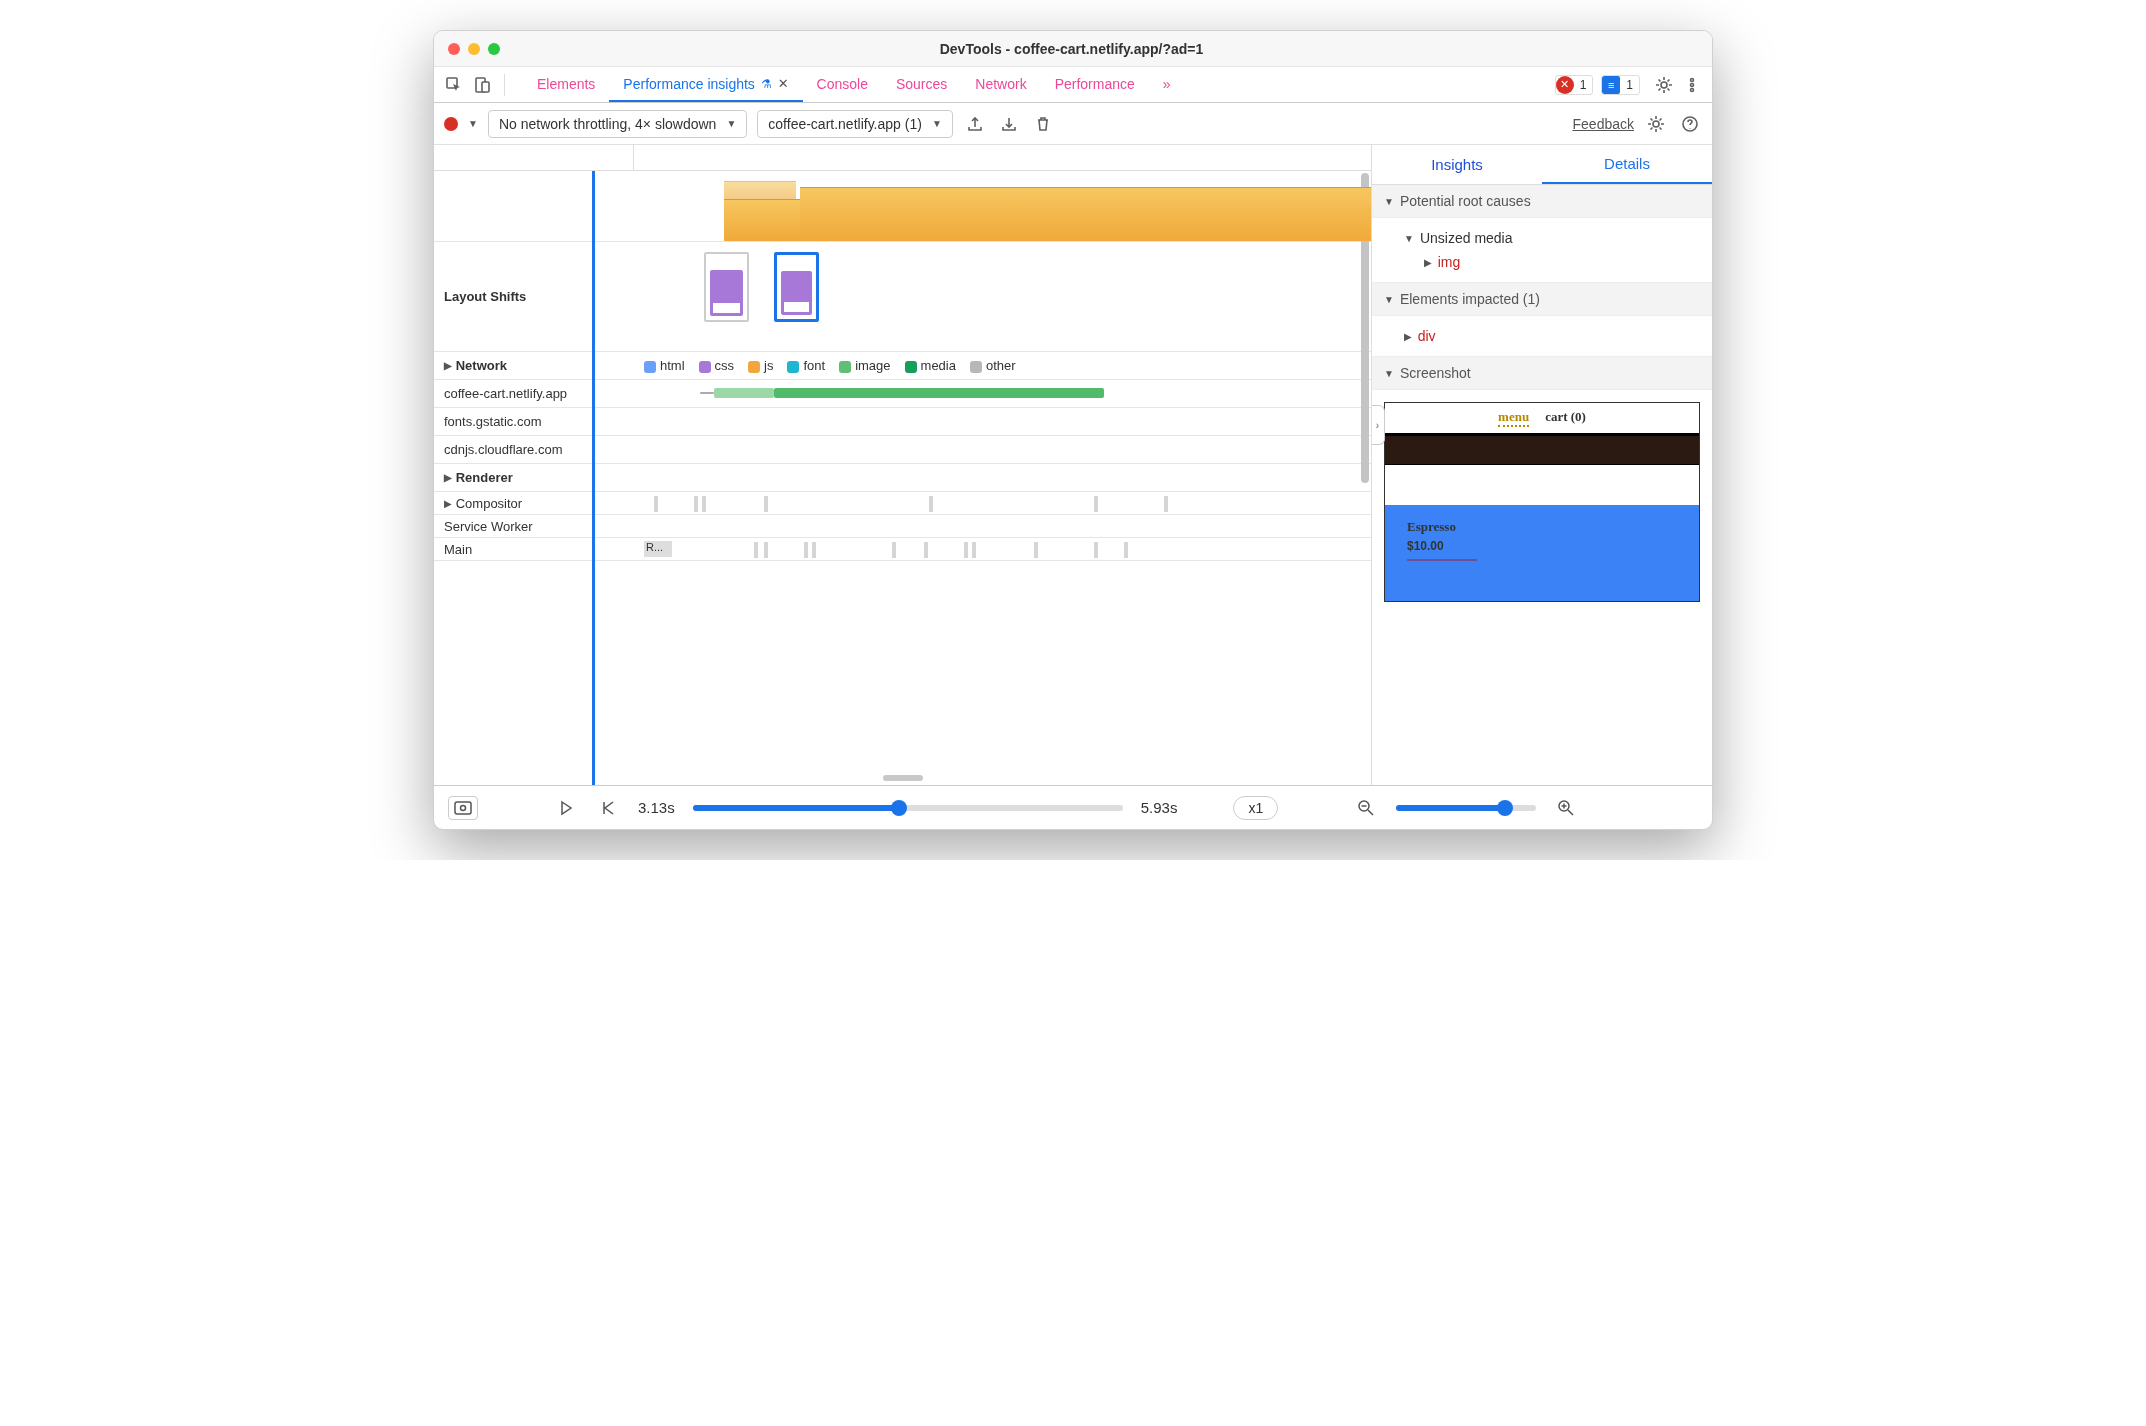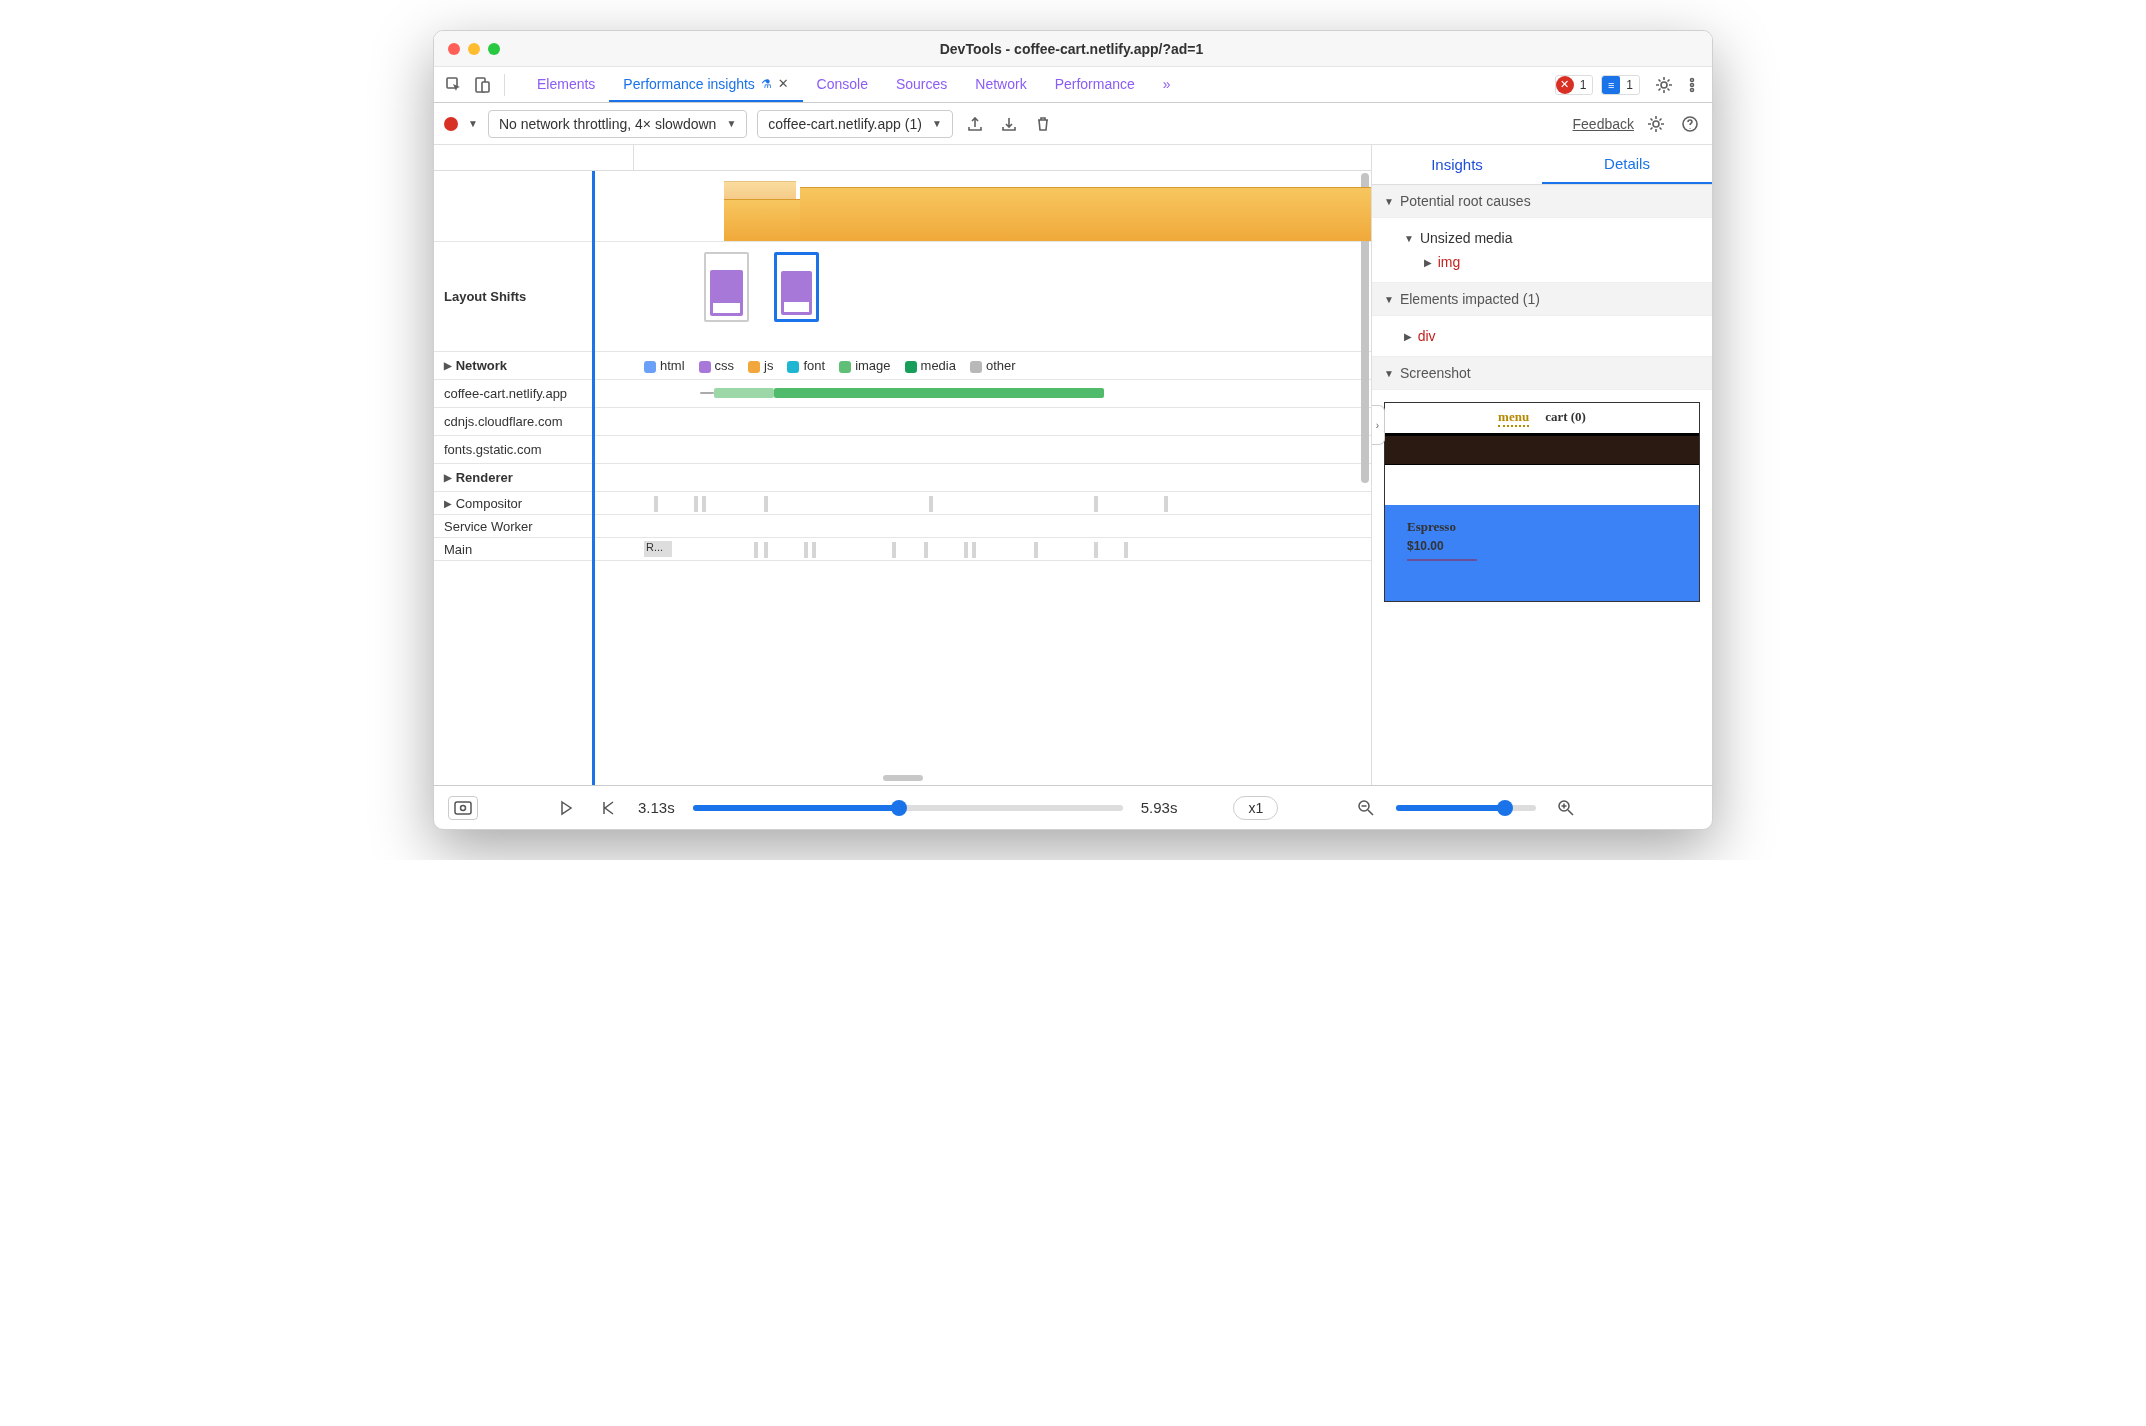--- a/index.html
+++ b/index.html
@@ -7,21 +7,21 @@
   .window { width: 1280px; height: 800px; margin: 30px auto; border-radius: 10px; box-shadow: 0 20px 60px rgba(0,0,0,.35); overflow: hidden; background:#fff; display:flex; flex-direction:column; border:1px solid #d0d0d0;}
   .titlebar { height: 36px; display:flex; align-items:center; position:relative; border-bottom:1px solid #e5e5e5; background:#f7f7f7;}
   .traffic { display:flex; gap:8px; margin-left:14px;}
   .dot { width:12px; height:12px; border-radius:50%;}
   .dot.red{background:#ff5f57;} .dot.yellow{background:#febc2e;} .dot.green{background:#28c840;}
   .titlebar-title{ position:absolute; left:0; right:3px; text-align:center; font-weight:600; font-size:14px; color:#333;}
   .tabbar{ height:36px; display:flex; align-items:center; border-bottom:1px solid #ccc; padding:0 8px; gap:4px;}
   .tb-icon{ width:24px; height:24px; display:flex; align-items:center; justify-content:center; color:#606060; border-radius:4px;}
   .tb-icon svg{ stroke:currentColor; fill:none; stroke-width:1.6;}
   .tabs{ display:flex; align-items:stretch; height:100%; margin-left:8px; flex:1; gap:0;}
-  .tab{ padding:0 14px; display:flex; align-items:center; color:#8b5cf6; cursor:pointer; gap:6px; font-size:14px; border-bottom:2px solid transparent;}
+  .tab{ padding:0 14px; display:flex; align-items:center; color:#ec4899; cursor:pointer; gap:6px; font-size:14px; border-bottom:2px solid transparent;}
   .tab.active{ color:#1a73e8; border-bottom:2px solid #1a73e8;}
   .tab .pin{ font-size:12px;}
   .tab .close{ color:#555; font-size:13px;}
   .badge-group{display:flex; gap:8px; align-items:center; margin-right:8px;}
   .badge{ display:flex; align-items:center; border:1px solid #ddd; border-radius:3px; overflow:hidden; font-size:12px;}
   .badge .bicon{ width:18px; height:18px; display:flex; align-items:center; justify-content:center; color:#fff; font-size:11px;}
   .badge .bcount{ padding:1px 6px; background:#fff; color:#333;}
   .toolbar{ height:42px; display:flex; align-items:center; padding:0 10px; gap:10px; border-bottom:1px solid #e0e0e0;}
   .rec-dot{ width:14px; height:14px; border-radius:50%; background:#d93025;}
   .chev{ font-size:10px; color:#555;}
@@ -252,25 +252,25 @@
 
         <div class="row">
           <div class="row-label">coffee-cart.netlify.app</div>
           <div class="row-content">
             <div class="net-bar" style="left:66px; width:14px; height:2px; top:12px; background:#aaa;"></div>
             <div class="net-bar" style="left:80px; width:60px; background:#9cd8a7;"></div>
             <div class="net-bar" style="left:140px; width:330px; background:#4fbb6b;"></div>
           </div>
         </div>
         <div class="row">
+          <div class="row-label">fonts.gstatic.com</div>
+          <div class="row-content"></div>
+        </div>
+        <div class="row">
           <div class="row-label">cdnjs.cloudflare.com</div>
-          <div class="row-content"></div>
-        </div>
-        <div class="row">
-          <div class="row-label">fonts.gstatic.com</div>
           <div class="row-content"></div>
         </div>
 
         <div class="row">
           <div class="row-label bold">
               <span class="tri">▶</span>
               <span>Renderer</span>
             </div>
           <div class="row-content"></div>
         </div>

